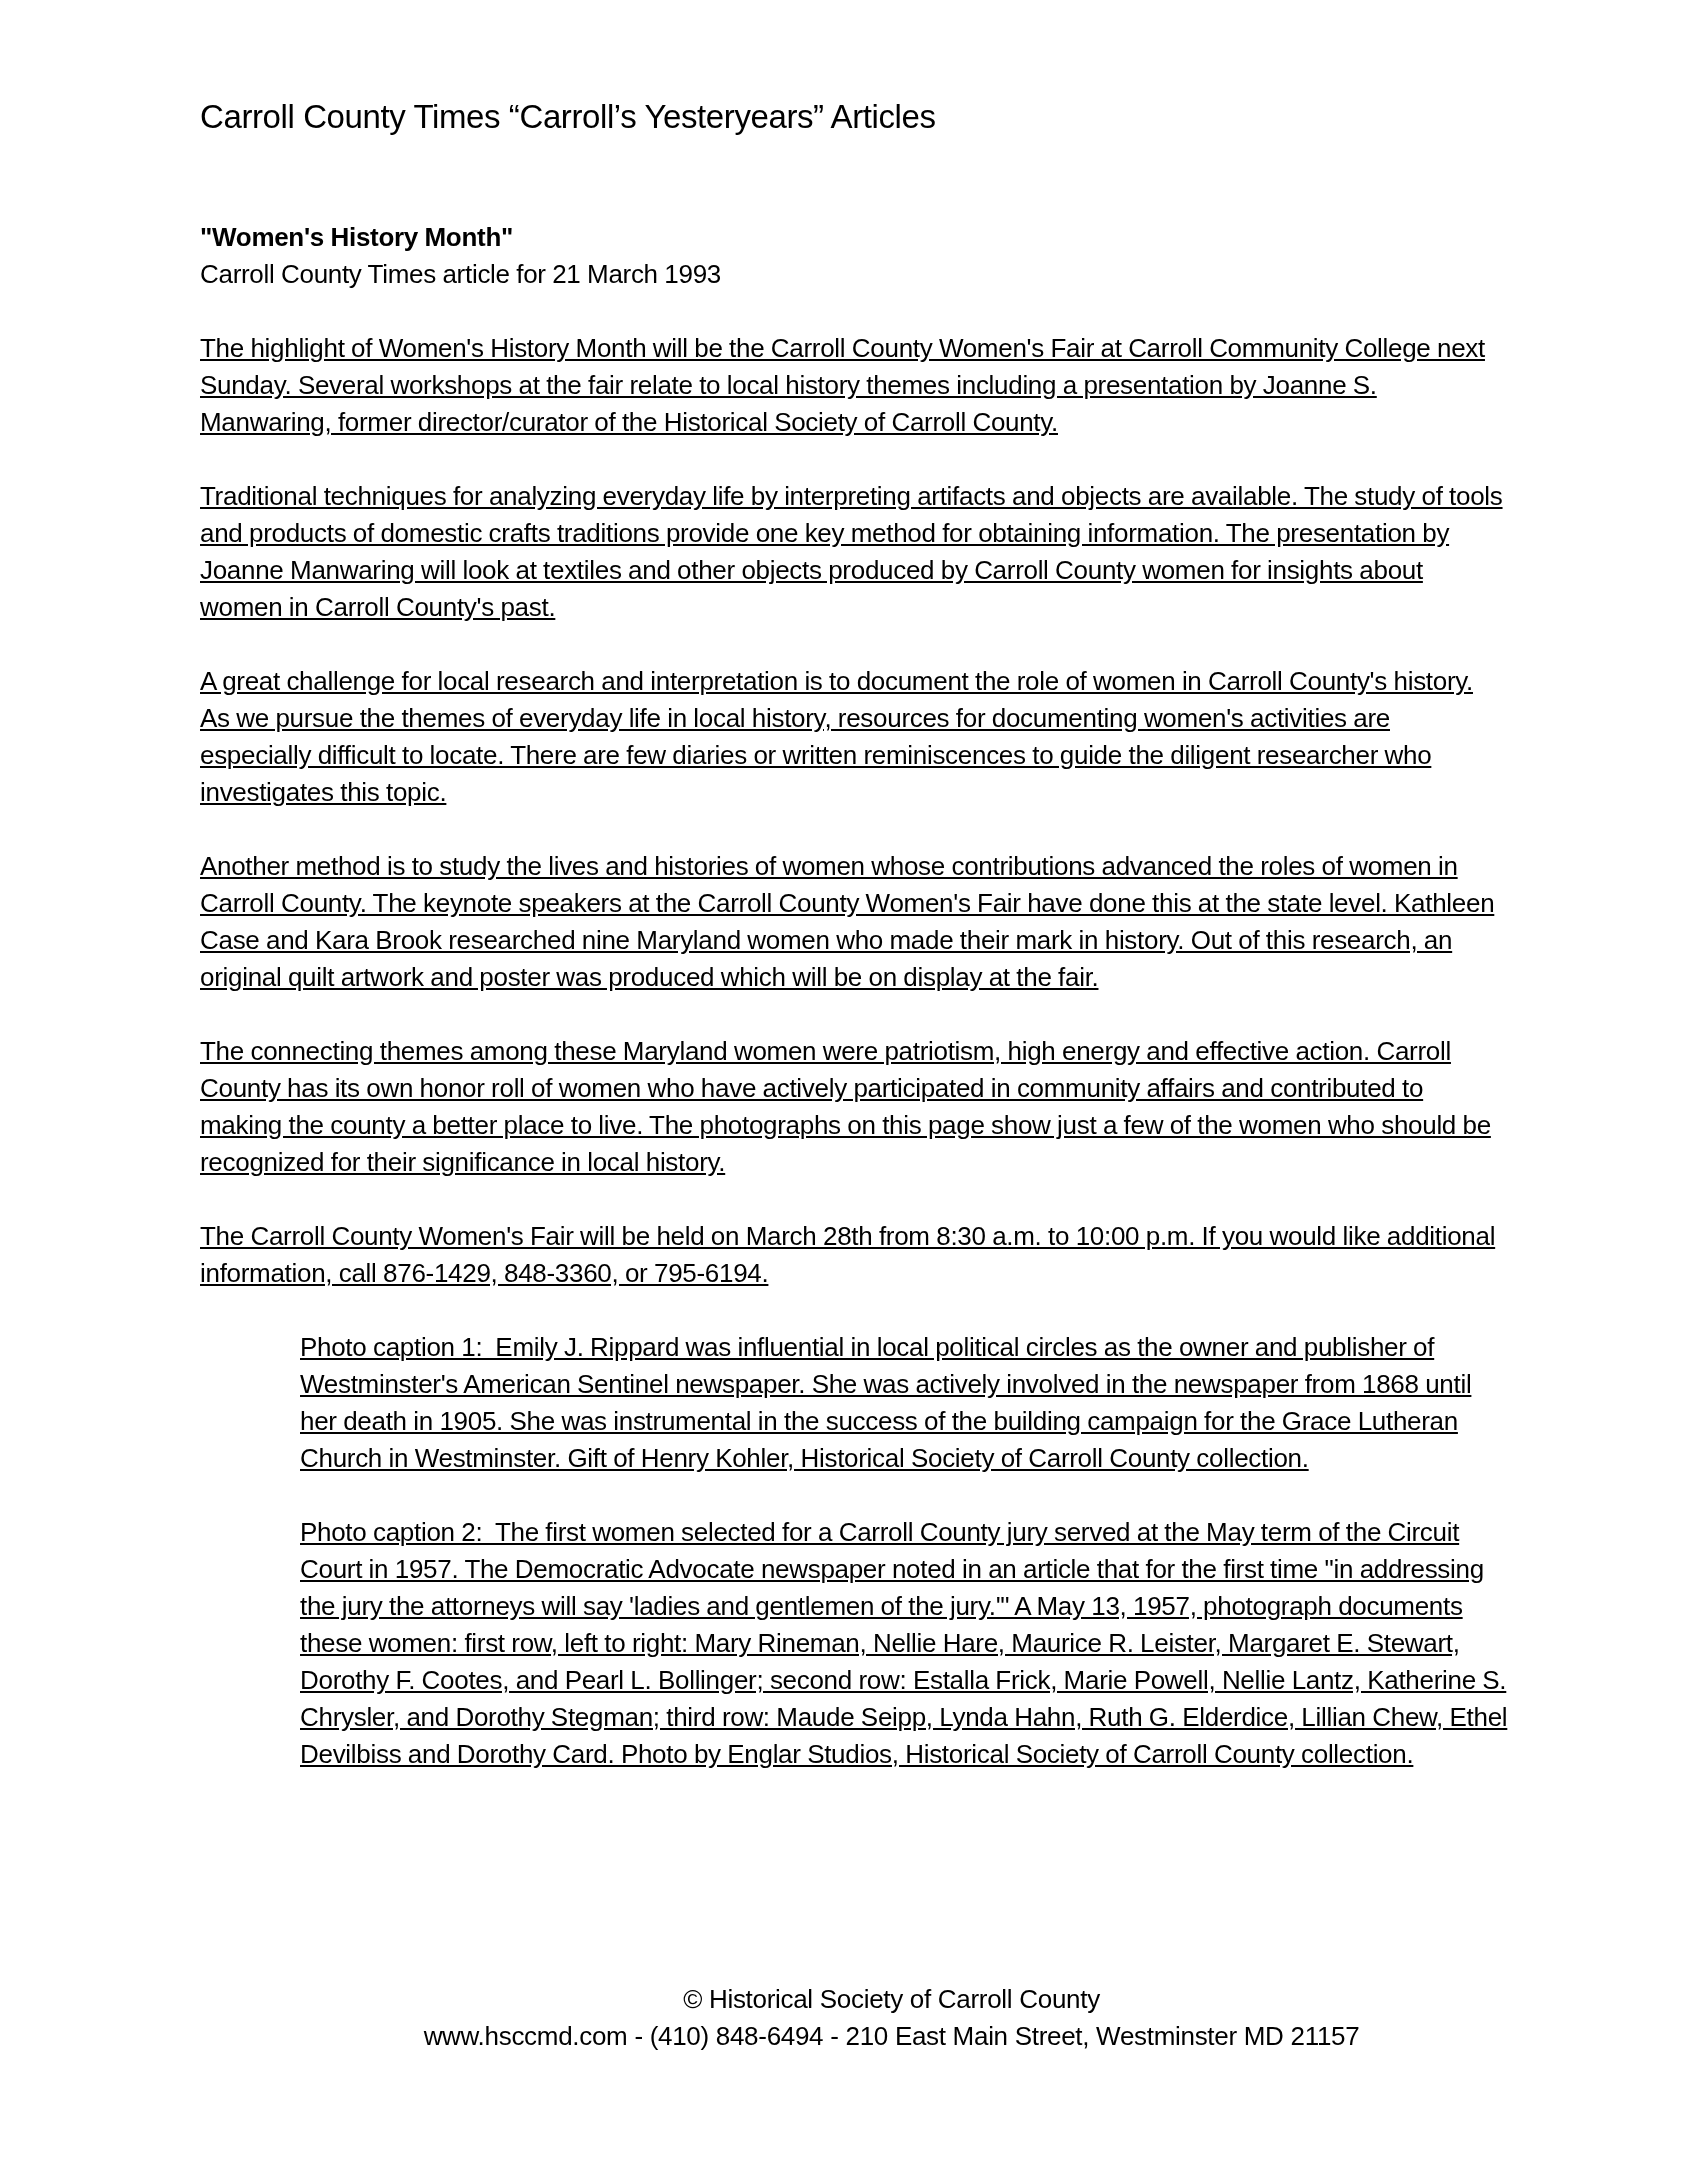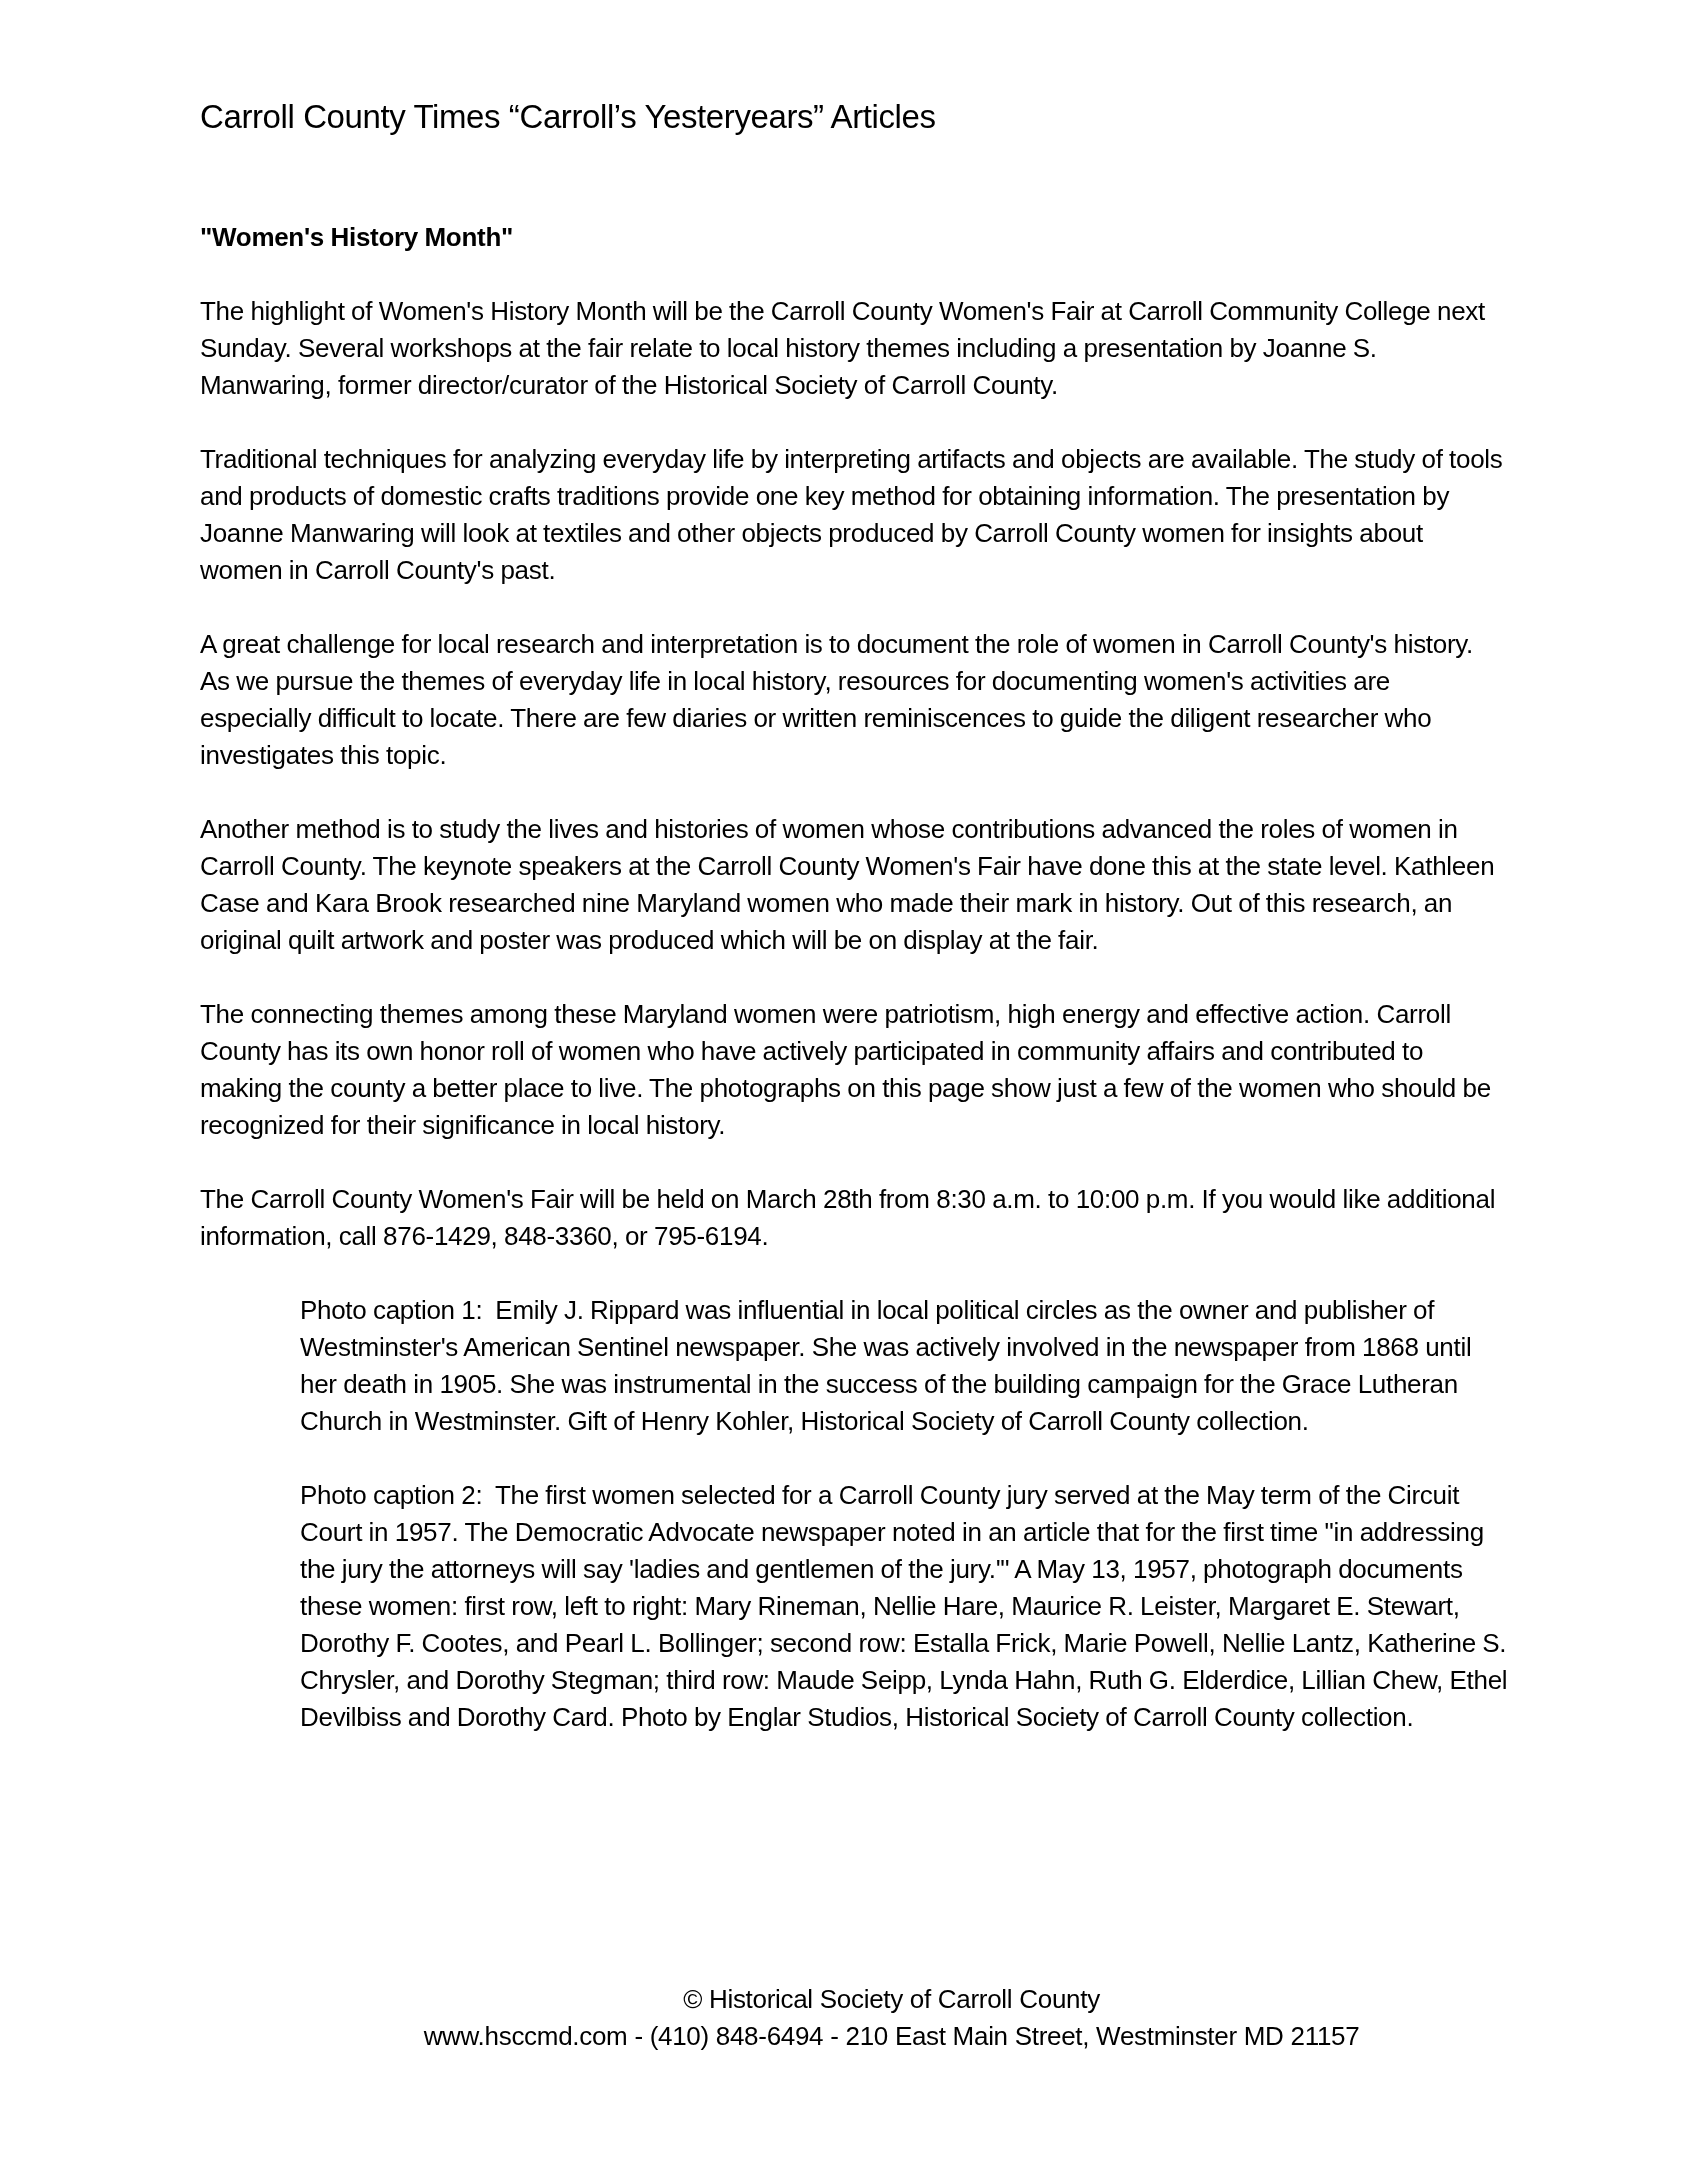--- a/index.html
+++ b/index.html
@@ -42,20 +42,21 @@
       word-spacing: -0.4px;
     }
     .article p, .article div {
       margin: 0;
     }
     .article-title {
       font-weight: bold;
     }
     .para {
       margin-top: 37px !important;
+      text-decoration: underline;
     }
     .caption {
       margin-left: 100px !important;
       width: 1209px;
     }
     .footer {
       position: absolute;
       left: 0;
       width: 1687px;
       top: 1981px;
@@ -68,20 +69,21 @@
     .footer div { margin: 0; }
   </style>
 </head>
 <body>
 
 <div class="page">
   <h1 class="doc-header">Carroll County Times “Carroll’s Yesteryears” Articles</h1>
 
   <div class="article">
     <p class="article-title">"Women's History Month"</p>
+    <p>Carroll County Times article for 21 March 1993</p>
 
     <p class="para">The highlight of Women's History Month will be the Carroll County Women's Fair at Carroll Community College next Sunday. Several workshops at the fair relate to local history themes including a presentation by Joanne S. Manwaring, former director/curator of the Historical Society of Carroll County.</p>
     <p class="para">Traditional techniques for analyzing everyday life by interpreting artifacts and objects are available. The study of tools and products of domestic crafts traditions provide one key method for obtaining information. The presentation by Joanne Manwaring will look at textiles and other objects produced by Carroll County women for insights about women in Carroll County's past.</p>
     <p class="para">A great challenge for local research and interpretation is to document the role of women in Carroll County's history. As we pursue the themes of everyday life in local history, resources for documenting women's activities are especially difficult to locate. There are few diaries or written reminiscences to guide the diligent researcher who investigates this topic.</p>
     <p class="para">Another method is to study the lives and histories of women whose contributions advanced the roles of women in Carroll County. The keynote speakers at the Carroll County Women's Fair have done this at the state level. Kathleen Case and Kara Brook researched nine Maryland women who made their mark in history. Out of this research, an original quilt artwork and poster was produced which will be on display at the fair.</p>
     <p class="para">The connecting themes among these Maryland women were patriotism, high energy and effective action. Carroll County has its own honor roll of women who have actively participated in community affairs and contributed to making the county a better place to live. The photographs on this page show just a few of the women who should be recognized for their significance in local history.</p>
     <p class="para">The Carroll County Women's Fair will be held on March 28th from 8:30 a.m. to 10:00 p.m. If you would like additional information, call 876-1429, 848-3360, or 795-6194.</p>
 
     <p class="para caption">Photo caption 1:&nbsp; Emily J. Rippard was influential in local political circles as the owner and publisher of Westminster's American Sentinel newspaper. She was actively involved in the newspaper from 1868 until her death in 1905. She was instrumental in the success of the building campaign for the Grace Lutheran Church in Westminster. Gift of Henry Kohler, Historical Society of Carroll County collection.</p>
     <p class="para caption">Photo caption 2:&nbsp; The first women selected for a Carroll County jury served at the May term of the Circuit Court in 1957. The Democratic Advocate newspaper noted in an article that for the first time "in addressing the jury the attorneys will say 'ladies and gentlemen of the jury.'" A May 13, 1957, photograph documents these women: first row, left to right: Mary Rineman, Nellie Hare, Maurice R. Leister, Margaret E. Stewart, Dorothy F. Cootes, and Pearl L. Bollinger; second row: Estalla Frick, Marie Powell, Nellie Lantz, Katherine S. Chrysler, and Dorothy Stegman; third row: Maude Seipp, Lynda Hahn, Ruth G. Elderdice, Lillian Chew, Ethel Devilbiss and Dorothy Card. Photo by Englar Studios, Historical Society of Carroll County collection.</p>

